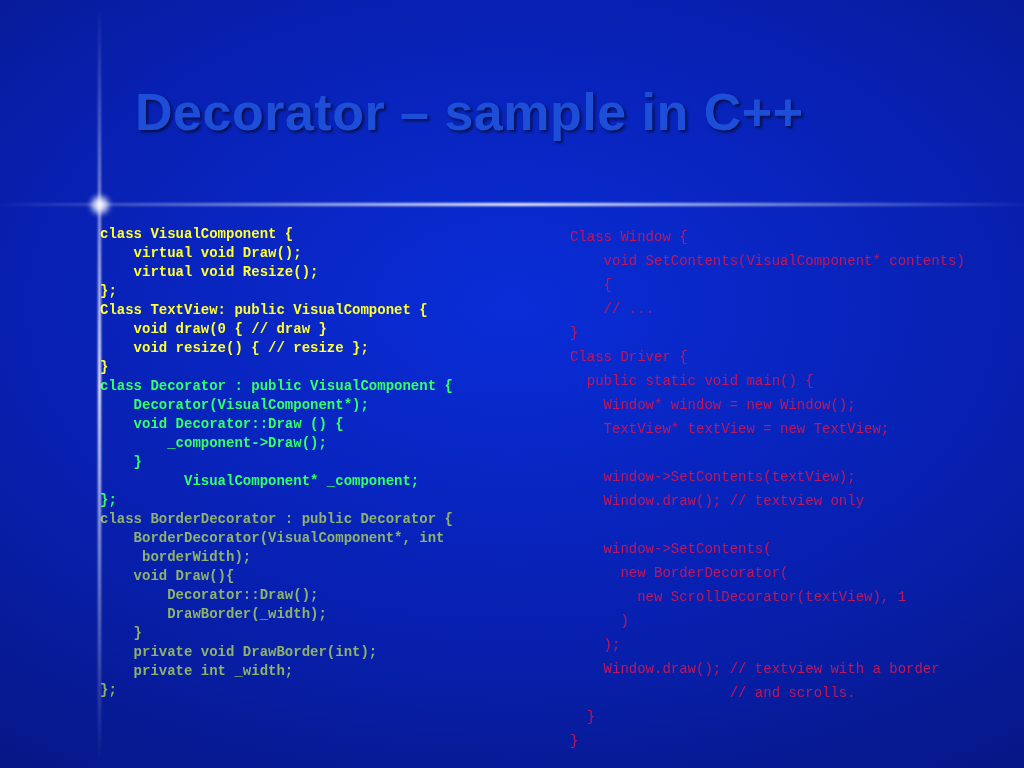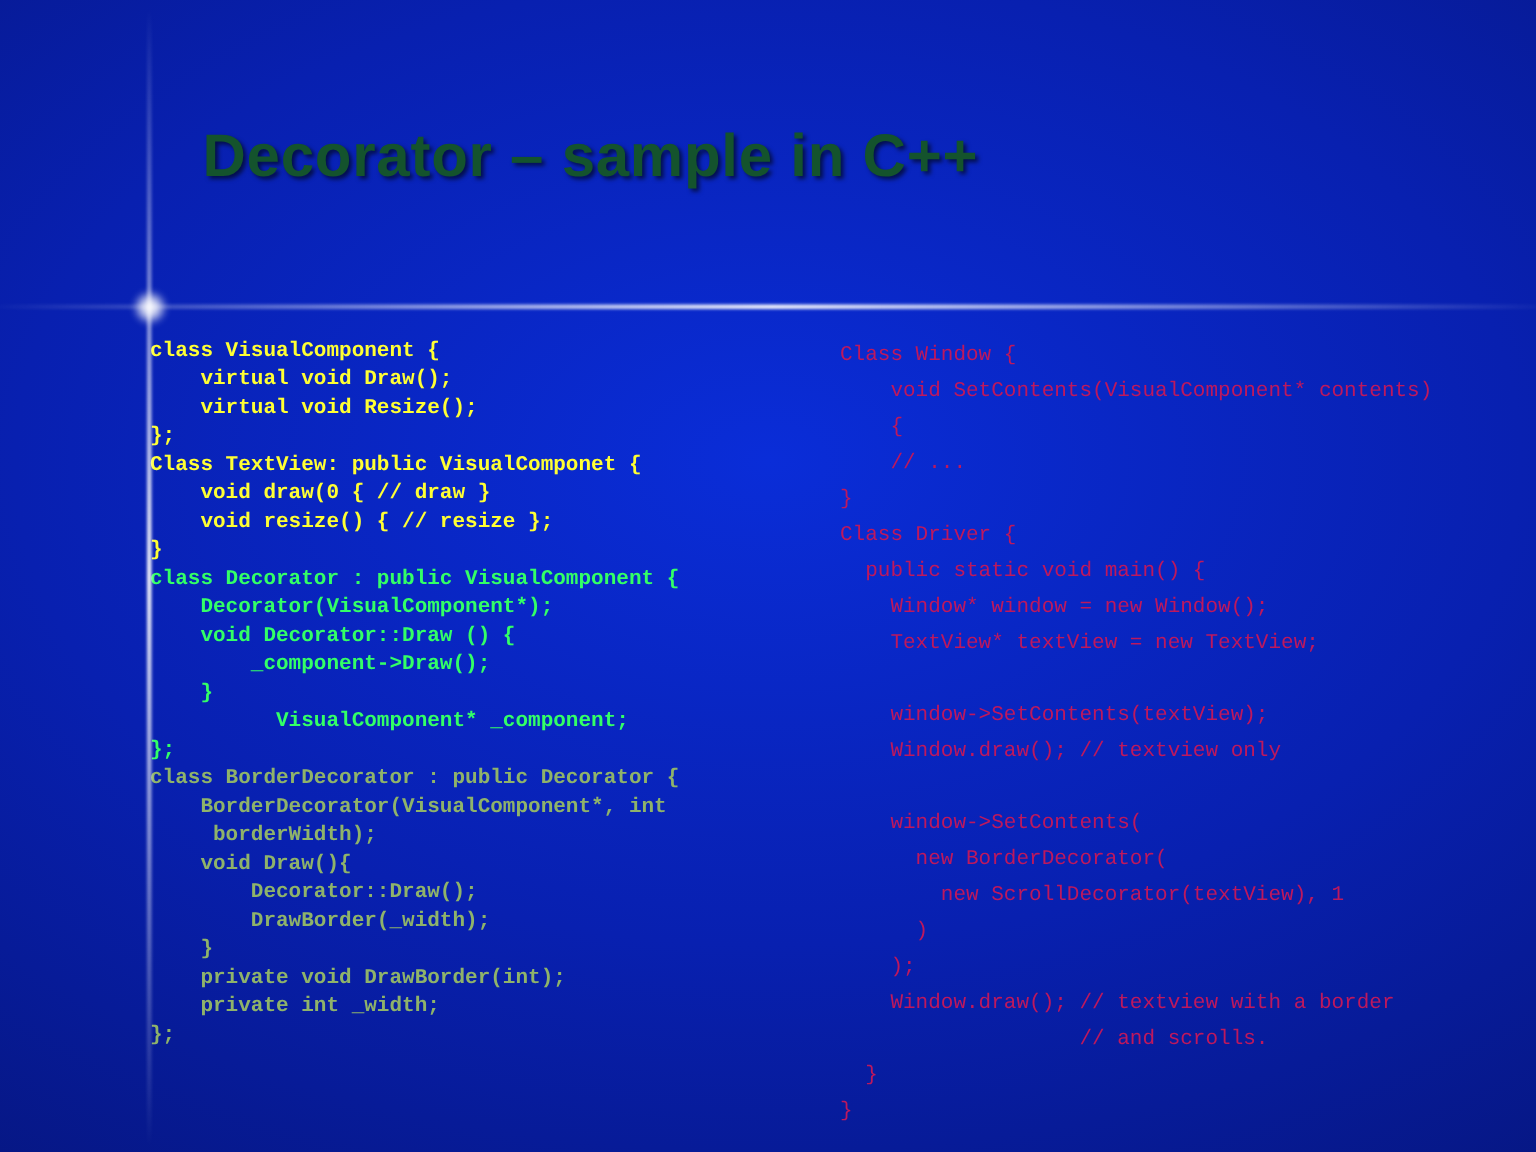--- a/index.html
+++ b/index.html
@@ -42,35 +42,35 @@
     border-radius: 50%;
     filter: blur(2px);
     z-index: 4;
     pointer-events: none;
   }
 
   .title {
     position: absolute;
     left: 135px;
     top: 82px;
-    color: #14532d;
+    color: #1d4ed8;
     font-weight: bold;
-    font-size: 40px;
+    font-size: 52px;
     text-shadow: 2px 2px 3px rgba(0,0,0,0.6);
     letter-spacing: 0.5px;
   }
 
   .code-area {
     position: absolute;
     top: 225px;
     left: 100px;
     right: 20px;
     bottom: 10px;
     display: flex;
-    gap: 30px;
+    gap: 40px;
   }
   .col {
     font-family: "Courier New", Courier, monospace;
     font-size: 14px;
     line-height: 19px;
     white-space: pre;
     font-weight: bold;
   }
   .col-left  { flex: 0 0 430px; }
   .col-right { flex: 1; color: #be185d; font-weight: normal; font-size: 14px; line-height: 24px; }

